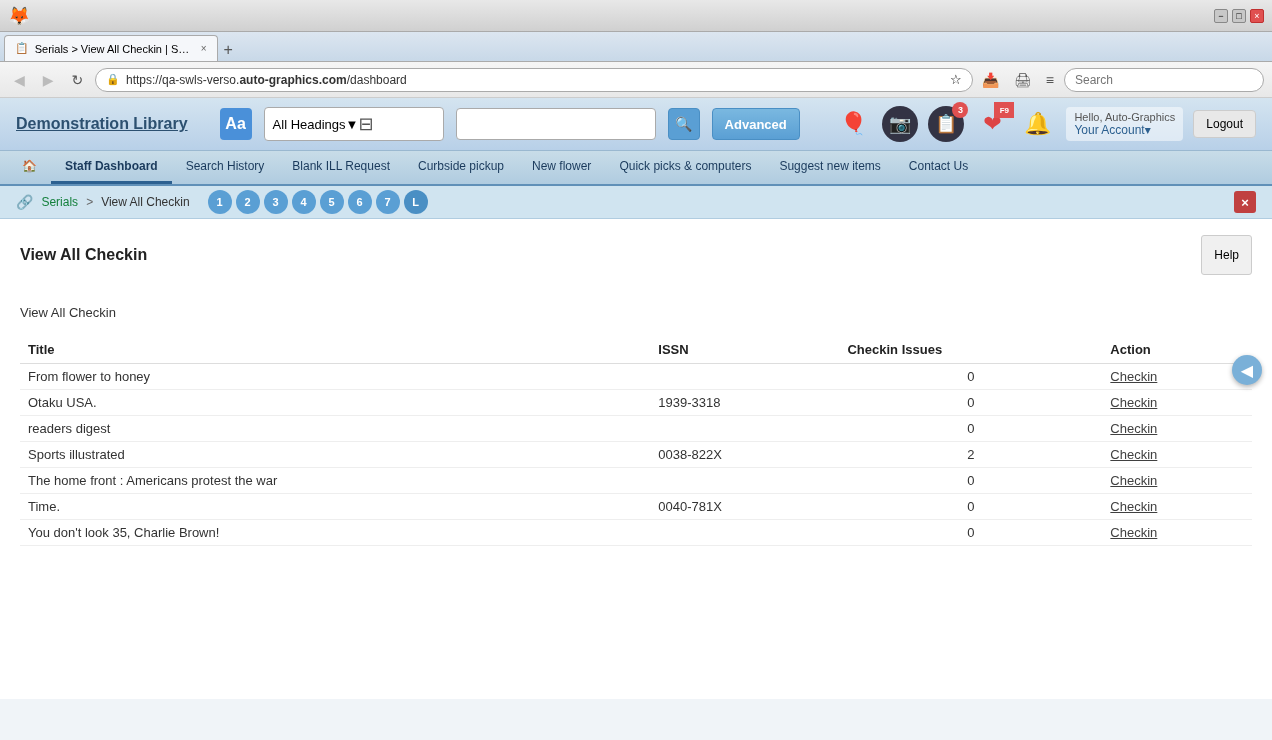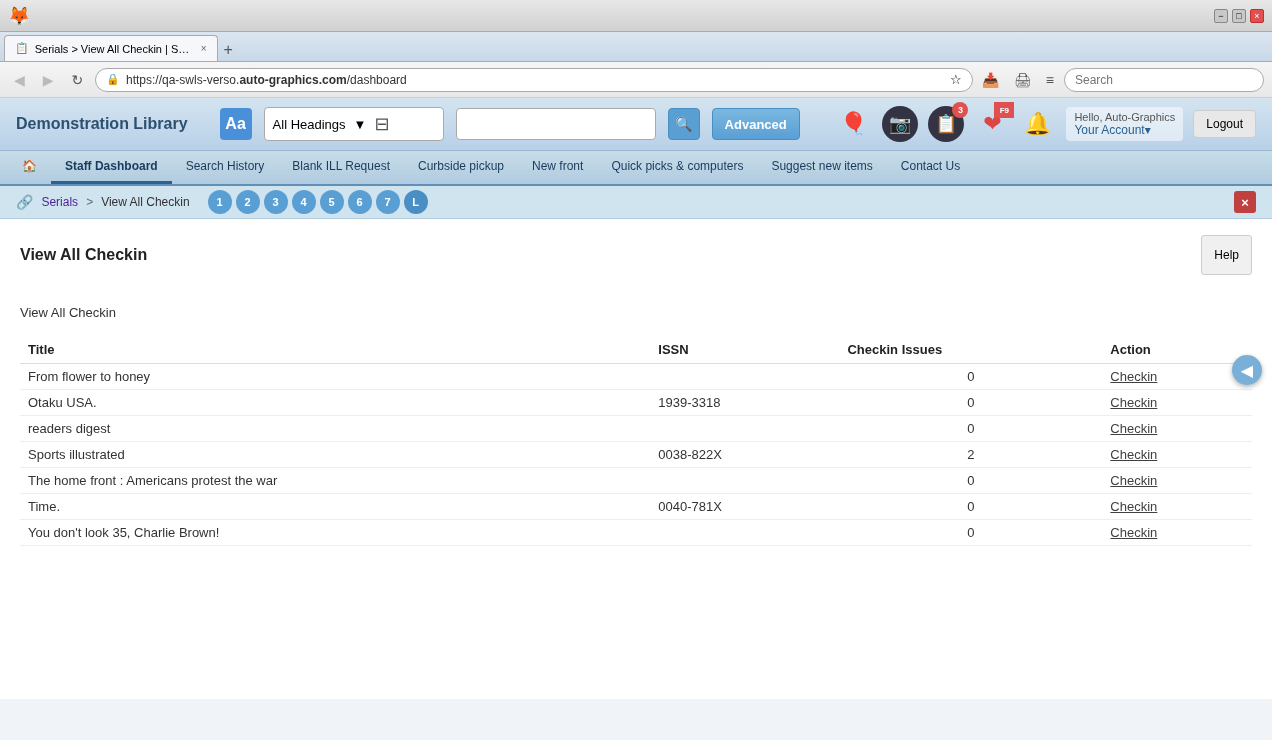--- a/index.html
+++ b/index.html
@@ -81,32 +81,31 @@
 
     
     .app-header {
       background: linear-gradient(to bottom, #d4e4f0, #b8d0e8);
       padding: 8px 16px;
       display: flex;
       align-items: center;
       gap: 12px;
       border-bottom: 1px solid #9ab8d0;
     }
-    .lib-name { font-size: 16px; font-weight: bold; color: #2c5070; margin-right: 20px; }
+    .lib-name { font-size: 16px; font-weight: bold; color: #2c5070; margin-right: 20px; text-decoration: underline; }
     .search-icon-app { width: 32px; height: 32px; background: #4a90d9; border-radius: 4px; display: flex; align-items: center; justify-content: center; color: white; font-size: 14px; }
     .search-dropdown {
       height: 16px;
       border: 1px solid #aaa;
       border-radius: 4px;
       background: white;
       font-size: 13px;
       display: flex;
       align-items: center;
       padding: 16px 8px;
-      gap: 8px;
       min-width: 180px;
       cursor: pointer;
     }
     .stack-icon { font-size: 18px; color: #555; }
     .search-input-main {
       flex: 1;
       height: 32px;
       border: 1px solid #aaa;
       border-radius: 4px;
       padding: 0 10px;
@@ -195,21 +194,21 @@
     .breadcrumb-bar {
       background: #d0e4f0;
       padding: 4px 16px;
       display: flex;
       align-items: center;
       gap: 8px;
       border-bottom: 1px solid #b0cce0;
       position: relative;
     }
     .breadcrumb-icon { color: #4a80b0; font-size: 14px; }
-    .breadcrumb-link { color: #4c1d95; text-decoration: none; font-size: 12px; cursor: pointer; }
+    .breadcrumb-link { color: #15803d; text-decoration: none; font-size: 12px; cursor: pointer; }
     .breadcrumb-sep { color: #666; font-size: 12px; }
     .breadcrumb-current { color: #333; font-size: 12px; }
     .page-nums { display: flex; gap: 4px; margin-left: 10px; }
     .page-num {
       width: 24px; height: 24px;
       border-radius: 50%;
       background: #5a9fd4;
       color: white;
       display: flex; align-items: center; justify-content: center;
       font-size: 11px;
@@ -373,21 +372,21 @@
 </div>
 
 <div class="nav-menu">
   <span class="nav-menu-item">
     <span>🏠</span>
   </span>
   <span class="nav-menu-item active">Staff Dashboard</span>
   <span class="nav-menu-item">Search History</span>
   <span class="nav-menu-item">Blank ILL Request</span>
   <span class="nav-menu-item">Curbside pickup</span>
-  <span class="nav-menu-item">New front</span>
+  <span class="nav-menu-item">New flower</span>
   <span class="nav-menu-item">Quick picks &amp; computers</span>
   <span class="nav-menu-item">Suggest new items</span>
   <span class="nav-menu-item">Contact Us</span>
 </div>
 
 <div class="breadcrumb-bar">
   <span class="breadcrumb-icon">🔗</span>
   <span class="breadcrumb-link">Serials</span>
   <span class="breadcrumb-sep">&gt;</span>
   <span class="breadcrumb-current">View All Checkin</span>

